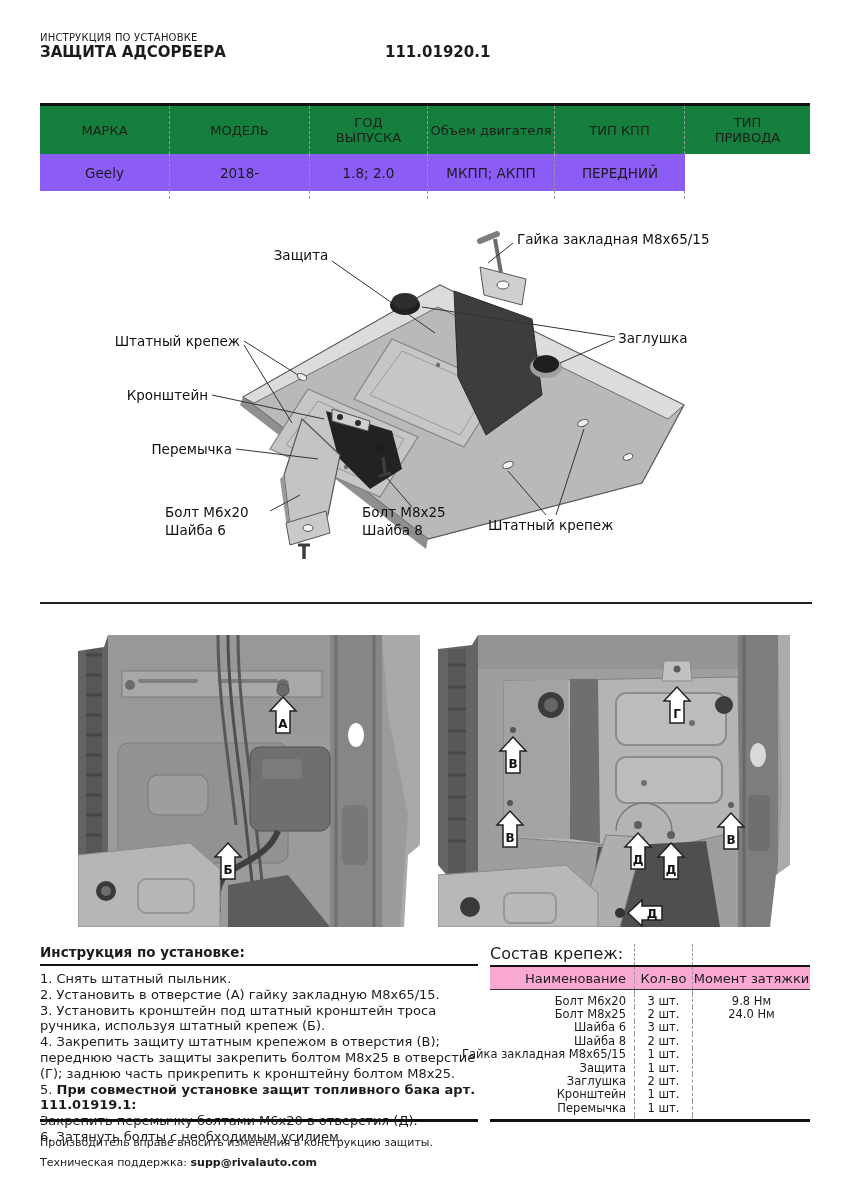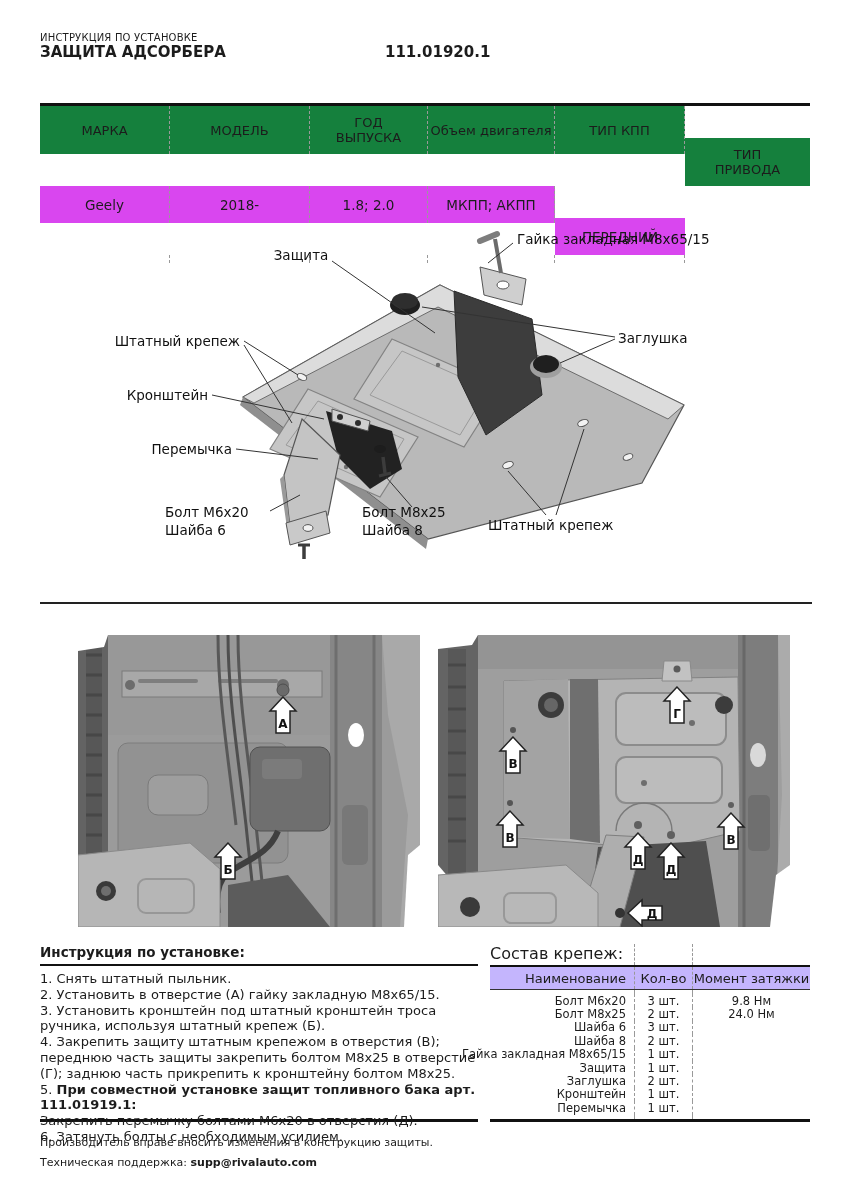--- a/index.html
+++ b/index.html
@@ -15,23 +15,23 @@
   #hdr { left:40px; top:32px; width:770px; }
   #hdr .l1 { font-size:10px; letter-spacing:.2px; }
   #hdr .l2 { font-size:15px; font-weight:bold; position:relative; height:20px; }
   #hdr .pn { position:absolute; left:345px; top:0; }
 
   
   #vtab { left:40px; top:103px; width:770px; border-top:3px solid #111; }
   .vrow { display:grid; grid-template-columns:130px 140px 118px 127px 130px 125px; }
   .vc { display:flex; align-items:center; justify-content:center; text-align:center;
         border-right:1px dashed #999; }
-  .vc:last-child { border-right:none;margin-top:32px; }
+  .vc:last-child { border-right:none; }
   .vhead .vc { background:#15803d; height:48px; font-size:13px; }
-  .vdata .vc { height:37px; font-size:13.5px; background:#d946ef;text-align:center; }
+  .vdata .vc { height:37px; font-size:13.5px; background:#8b5cf6;text-align:center; }
   .vtail .vc { height:8px; background:#fff; }
   .wrap2 span { display:inline-block; }
   .w-god span  { max-width:70px; }
   .w-priv span { max-width:74px; }
   .nowrap { white-space:nowrap; font-size:12.5px; }
 
   
   #div1 { left:40px; top:602px; width:772px; border-top:2px solid #222; }
 
   
@@ -41,21 +41,21 @@
   .ii { font-size:13px; line-height:15.8px; }
   .ii b { font-weight:bold; }
 
   #parts { left:490px; top:944px; width:320px; height:178px; }
   .pgrid { display:grid; grid-template-columns:144px 58px 118px; width:320px; }
   .pc2, .pc3 { border-left:1px dashed #999; }
   .phead-row  { height:21px; }
   .pthick { grid-column:1 / -1; border-top:2px solid #111; }
   .pthin  { grid-column:1 / -1; border-top:1px solid #333; }
   .pbottom{ grid-column:1 / -1; border-top:3px solid #111; }
-  .pcolhead { height:22px; background:#c4b5fd; font-size:13px; display:flex; align-items:center; }
+  .pcolhead { height:22px; background:#f9a8d4; font-size:13px; display:flex; align-items:center; }
   .pcolhead.pc1 { justify-content:flex-end; padding-right:8px; }
   .pcolhead.pc2, .pcolhead.pc3 { justify-content:center; }
   .prow { height:13.4px; font-size:11.5px; display:flex; align-items:center; }
   .prow.pc1 { justify-content:flex-end; padding-right:8px; white-space:nowrap; }
   .prow.pc2, .prow.pc3 { justify-content:center; }
   .pspacer { height:4px; }
 
   
   #foot { left:40px; top:1133px; width:770px; font-size:11px; line-height:20px; }
   #foot b { font-weight:bold;margin-top:14px; }

